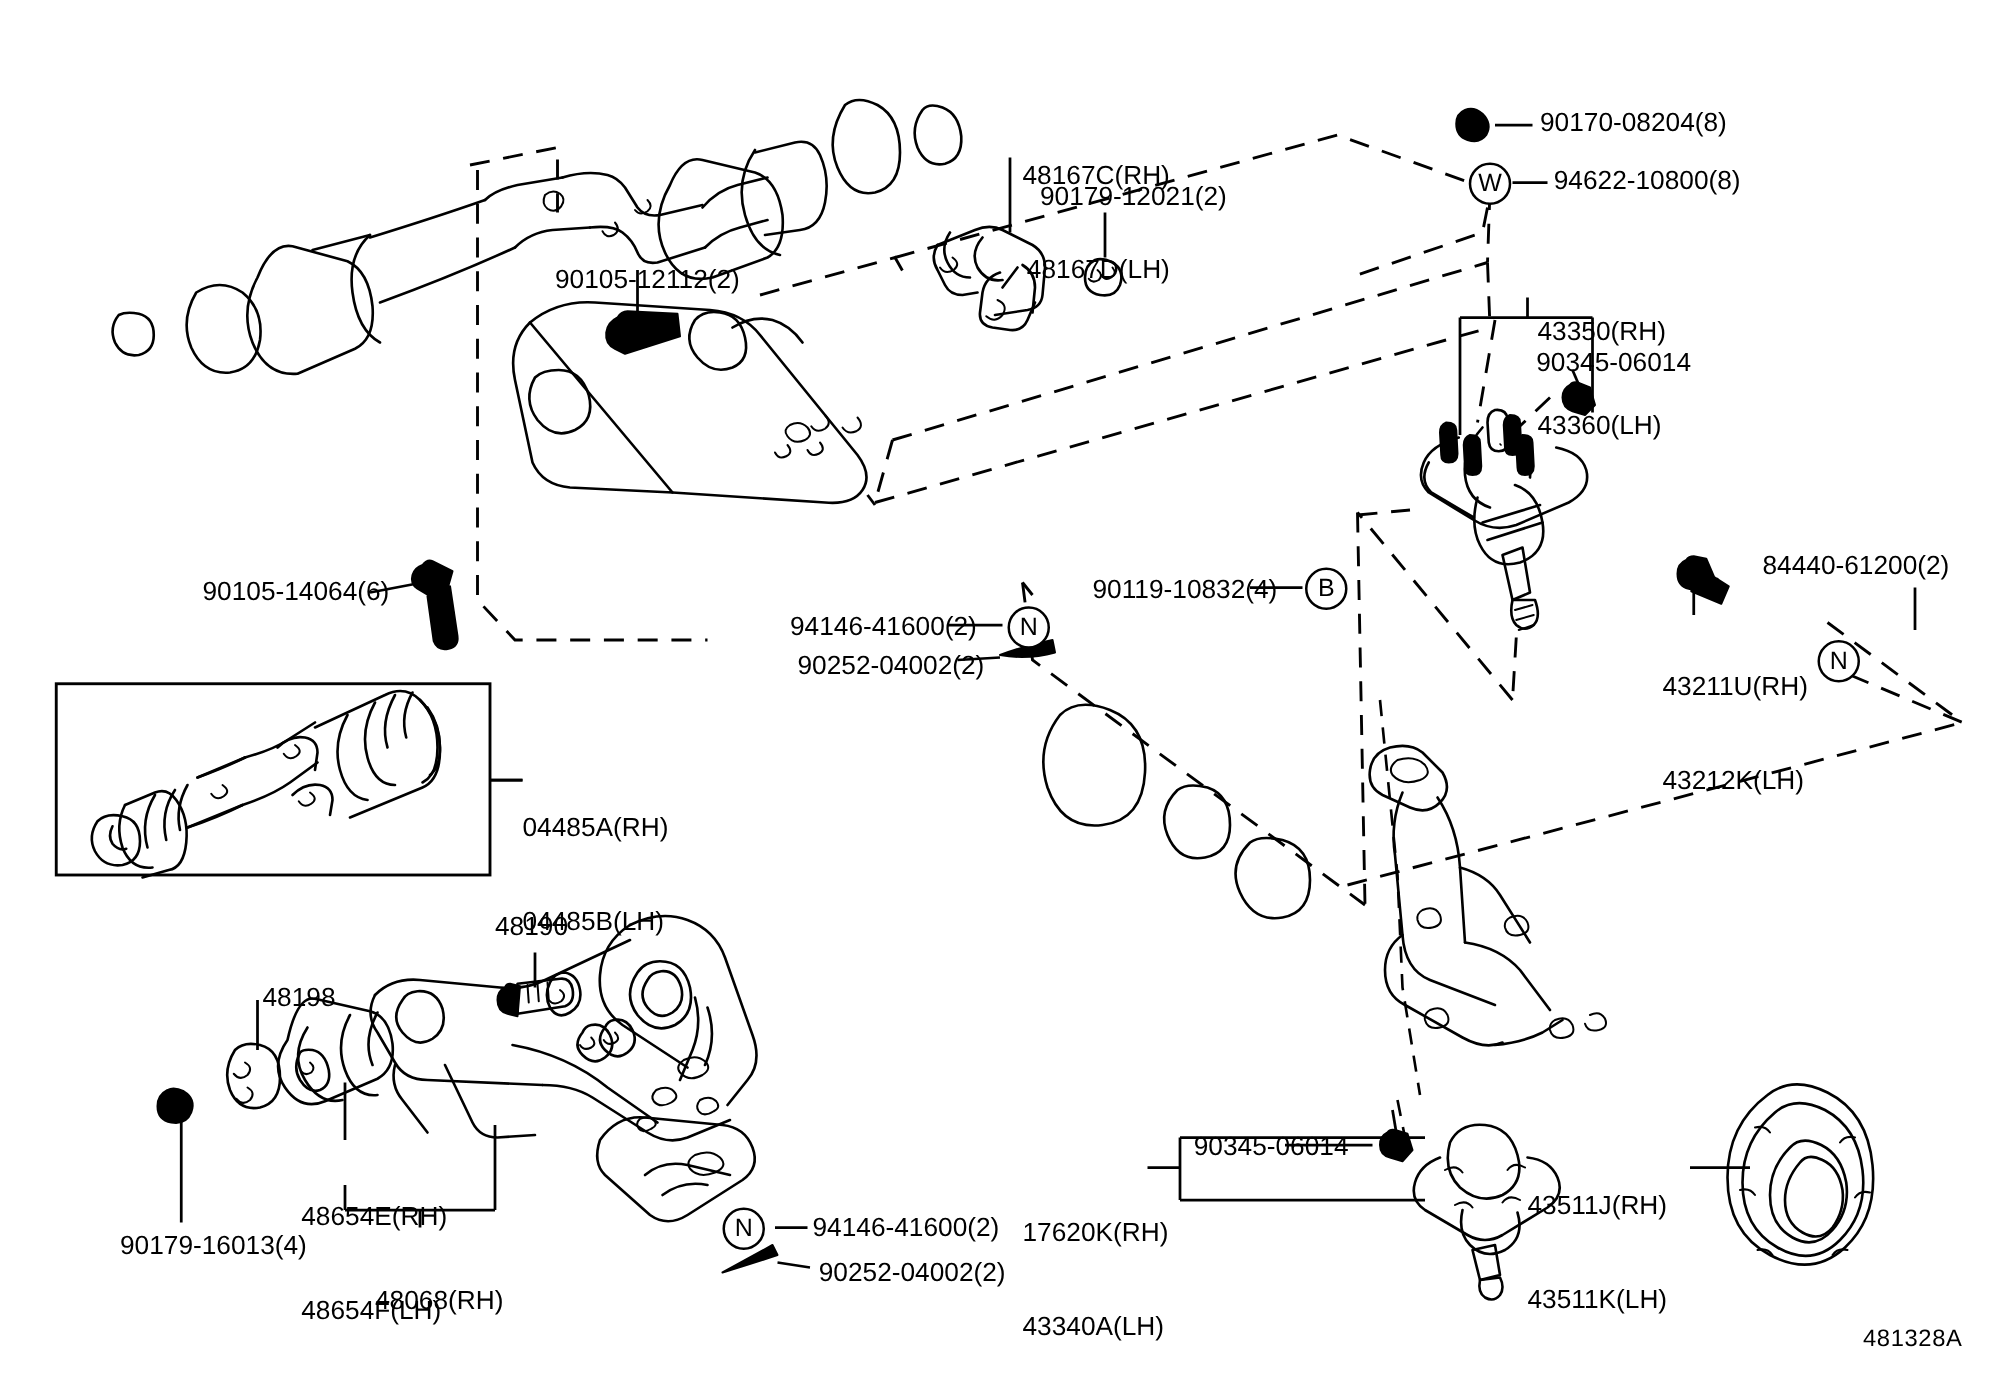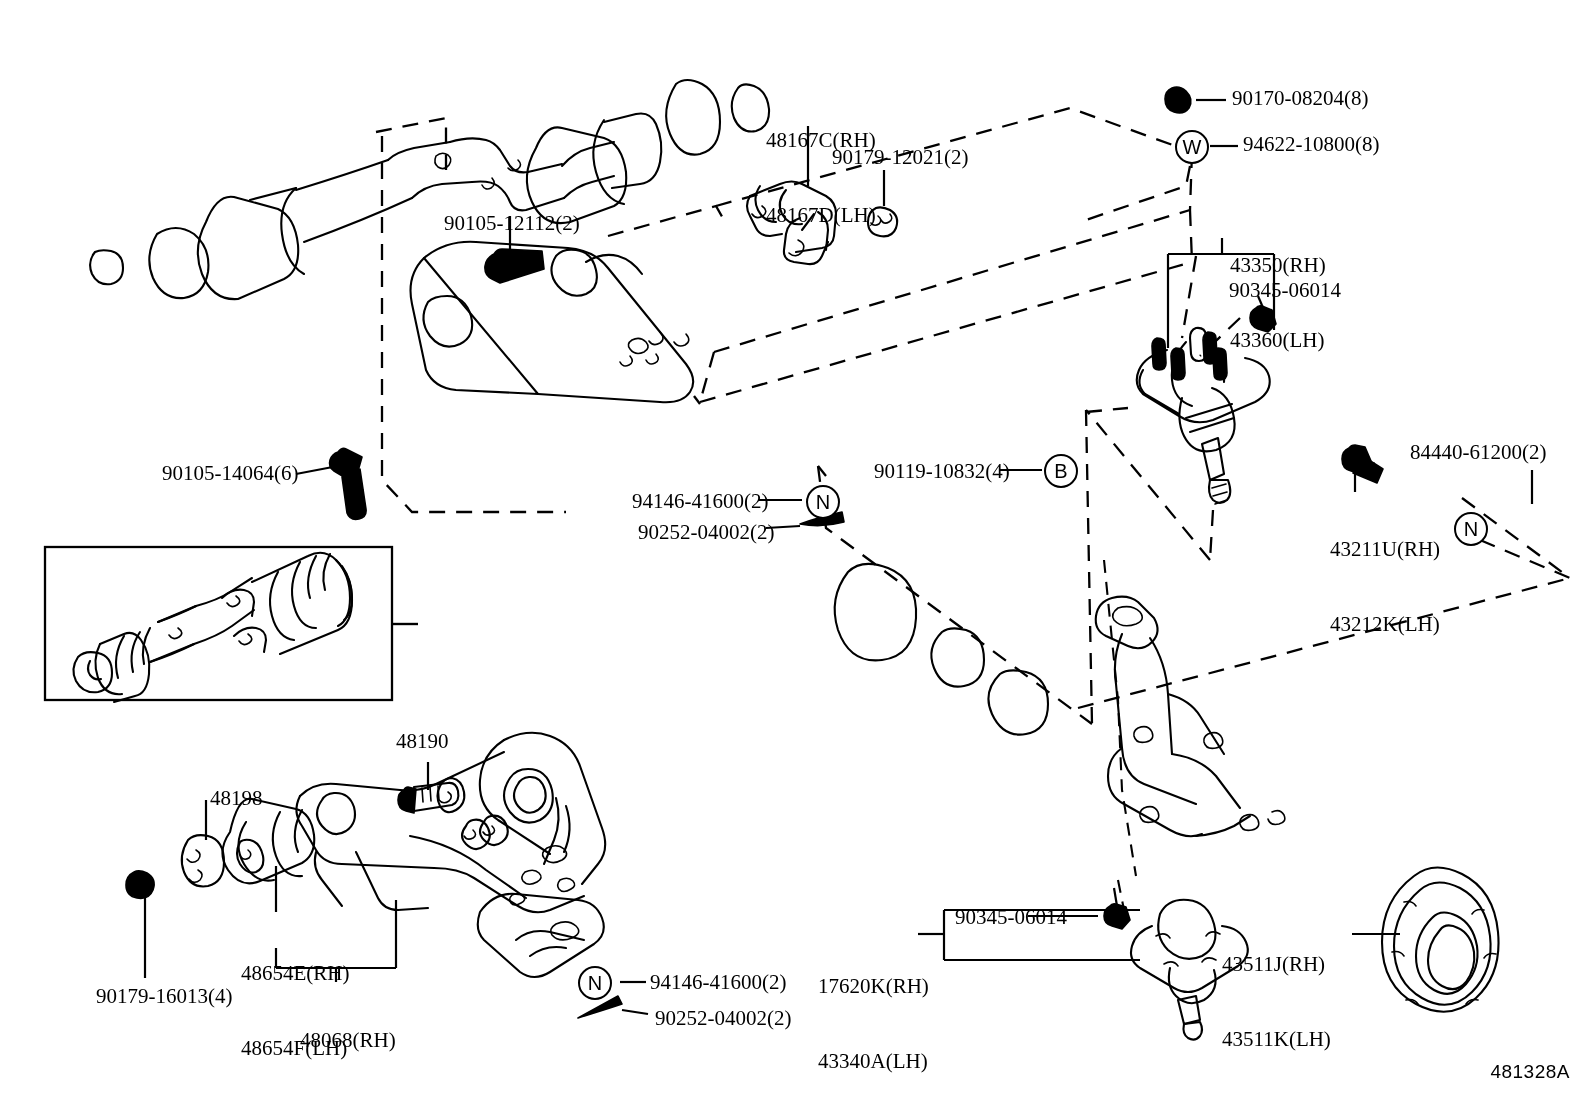--- a/index.html
+++ b/index.html
@@ -8,21 +8,21 @@
   #stage{
     position:relative;
     width:1592px;
     height:1099px;
     background:#ffffff;
     overflow:hidden;
   }
   #art{position:absolute;left:0;top:0;width:1592px;height:1099px;}
   .lbl{
     position:absolute;
-    font-family:Liberation Serif, serif;
+    font-family:Liberation Sans, sans-serif;
     font-size:21px;
     line-height:25px;
     color:#000000;
     white-space:pre;
     letter-spacing:0px;
   }
   .lbl.two{line-height:25px;}
   .diagid{
     position:absolute;
     right:22px;
@@ -389,21 +389,21 @@
       <path class="ld" d="M392 624 L418 624"></path>
     </g>
 
     <g>
       <path class="ld" d="M1190 146 L1190 146"></path>
       <path class="dash" d="M1190 166 L1186 186 L1080 222"></path>
       <path class="dash" d="M1480 540 L1570 578"></path>
     </g>
   </svg>
 
-  <div class="lbl two" style="left:766px; top:78px;">
+  <div class="lbl two" style="left:818px; top:78px;text-align:right;">
     <div>48167C(RH)</div>
     <div>48167D(LH)</div>
   </div>
 
   <div class="lbl" style="left:832px; top:145px;">90179-12021(2)</div>
 
   <div class="lbl" style="left:1232px; top:86px;">90170-08204(8)</div>
 
   <div class="lbl" style="left:1243px; top:132px;">94622-10800(8)</div>
 
@@ -424,20 +424,24 @@
 
   <div class="lbl" style="left:874px; top:459px;">90119-10832(4)</div>
 
   <div class="lbl" style="left:1410px; top:440px;">84440-61200(2)</div>
 
   <div class="lbl two" style="left:1330px; top:487px;">
     <div>43211U(RH)</div>
     <div>43212K(LH)</div>
   </div>
 
+  <div class="lbl two" style="left:418px; top:600px;">
+    <div>04485A(RH)</div>
+    <div>04485B(LH)</div>
+  </div>
 
   <div class="lbl" style="left:396px; top:729px;">48190</div>
 
   <div class="lbl" style="left:173px; top:786px;margin-left:37px;">48198</div>
 
   <div class="lbl two" style="left:241px; top:911px;">
     <div>48654E(RH)</div>
     <div>48654F(LH)</div>
   </div>
 

